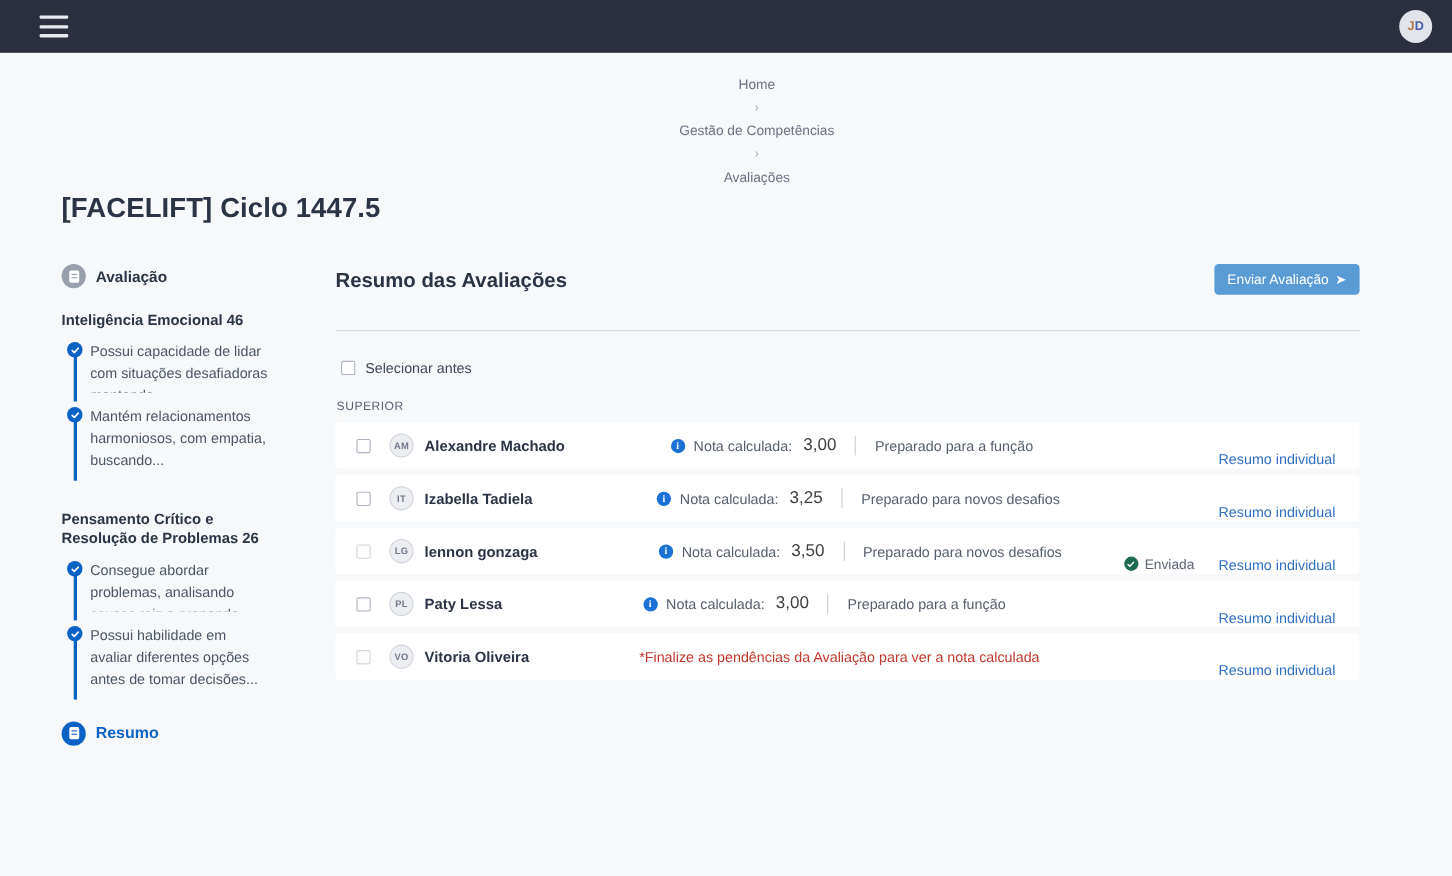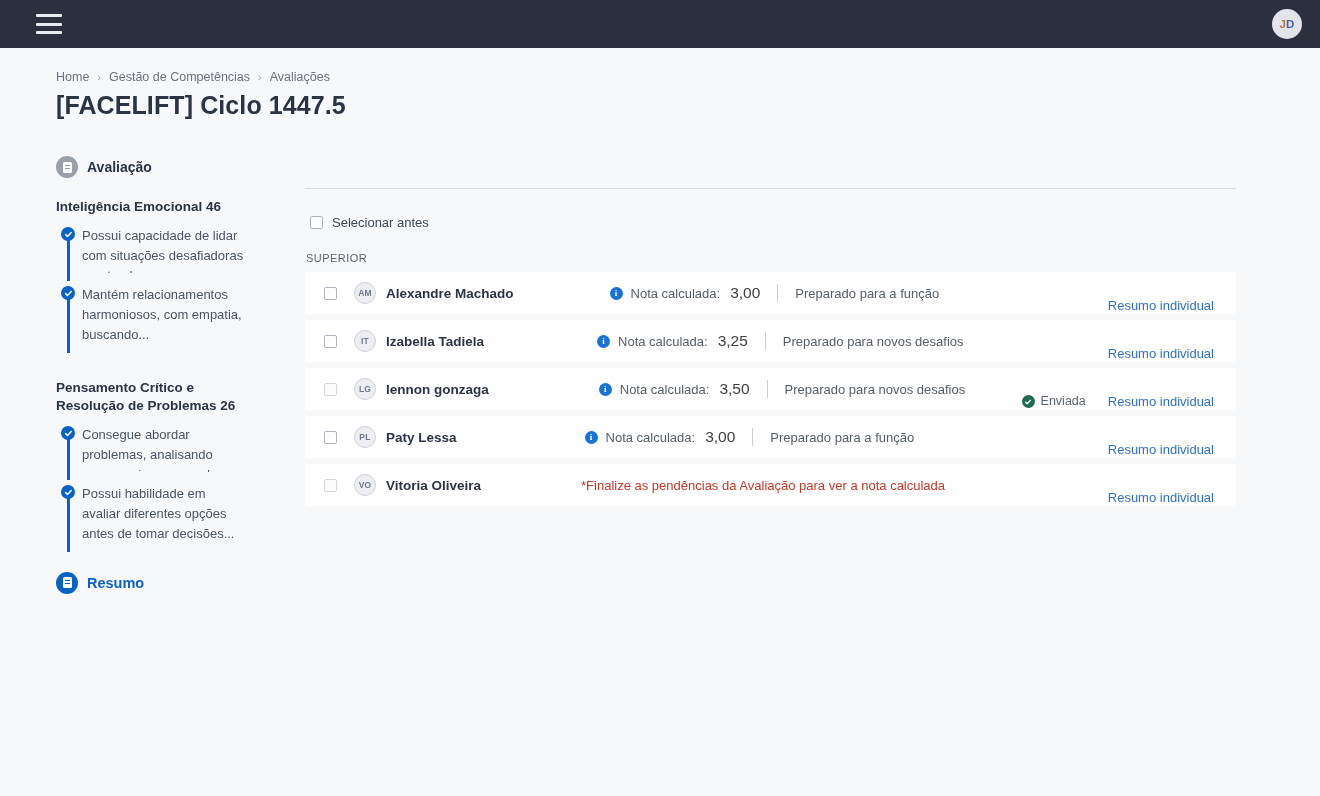--- a/index.html
+++ b/index.html
@@ -38,21 +38,21 @@
     color: #3d5aa8;
     cursor: pointer;
   }
   .user-avatar .ua-j { color: #b07a4a; }
   .user-avatar .ua-d { color: #4a5fb0; }
 
   
   .page-head { padding: 22px 0 0 56px; }
   .breadcrumb {
     font-size: 12.5px; color: #6b7280;
-    display: flex; align-items: center; gap: 8px;
+    display: flex; align-items: center; gap: 8px; flex-direction: column;
   }
   .breadcrumb a { color: #6b7280; text-decoration: none; cursor: pointer; }
   .breadcrumb .sep { color: #9ca3af; font-size: 11px; }
   .page-title {
     margin-top: 7px;
     font-size: 25px; font-weight: bold; color: #2b3445;
     letter-spacing: .1px;
   }
 
   
@@ -207,21 +207,21 @@
     margin: 0 9px 0 9px;
   }
   .nota-desc { font-size: 13px; color: #555e6b; white-space: nowrap; }
   .warn-text {
     font-size: 13px; color: #c0392b; white-space: nowrap;
   }
   .row-right {
     display: flex; align-items: center; gap: 22px;
     margin-left: auto; white-space: nowrap; margin-top: 24px;
   }
-  .badge-sent { display: flex; align-items: flex-end; gap: 6px; }
+  .badge-sent { display: flex; align-items: flex-start; gap: 6px; }
   .badge-dot {
     width: 13px; height: 13px; border-radius: 50%;
     background: #1e6b52; flex: 0 0 13px;
     display: flex; align-items: center; justify-content: center;
   }
   .badge-label { font-size: 12.5px; color: #5b6473; }
   .link-individual {
     font-size: 13px; color: #2f6fc4; cursor: pointer; text-decoration: none;
   }
 </style>
@@ -311,20 +311,27 @@
       <span class="side-head-icon blue">
         <span class="doc-glyph"></span>
       </span>
       <span class="side-head-label blue">Resumo</span>
     </div>
 
   </div>
 
   <div class="main">
 
+    <div class="main-head">
+      <div class="main-title">Resumo das Avaliações</div>
+      <button class="btn-send">
+        <span>Enviar Avaliação</span>
+        <span class="send-glyph">➤</span>
+      </button>
+    </div>
 
     <div class="divider"></div>
 
     <div class="select-all">
       <span class="cbx"></span>
       <span class="select-all-label">Selecionar antes</span>
     </div>
 
     <div class="section-label">SUPERIOR</div>
 

